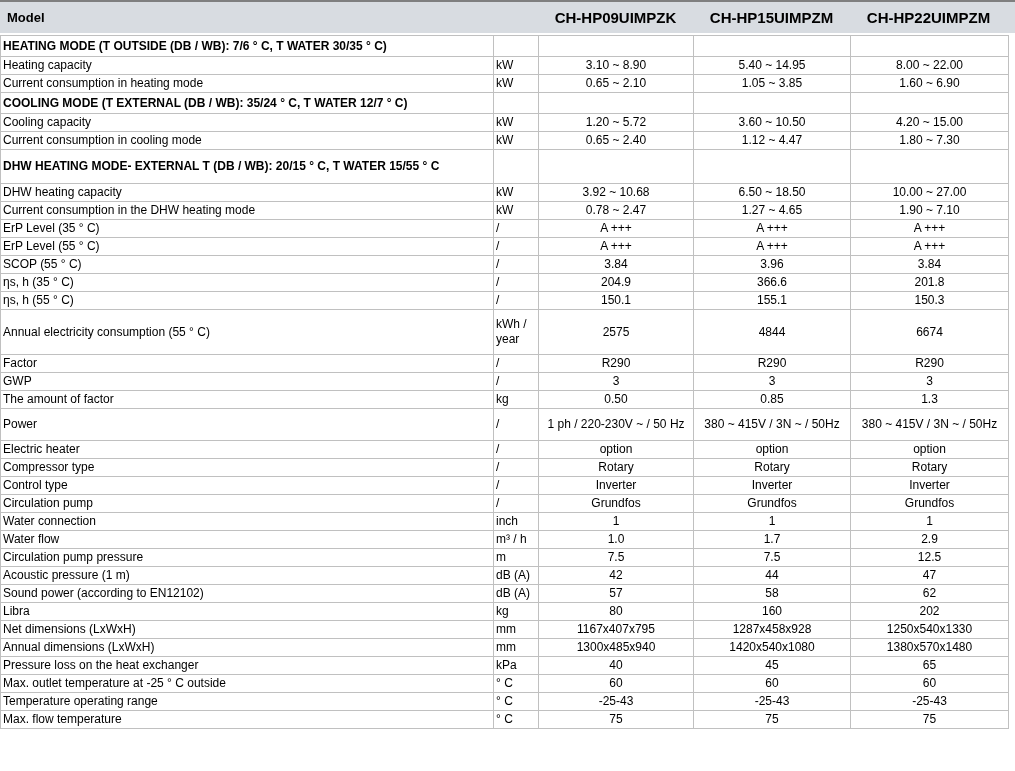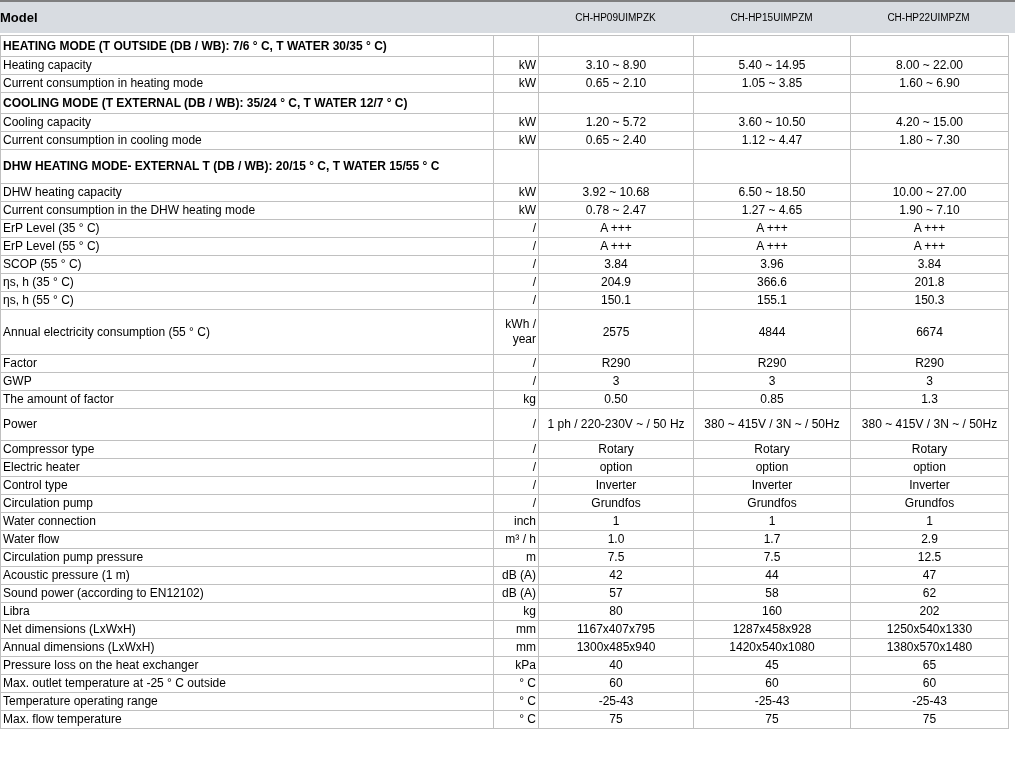--- a/index.html
+++ b/index.html
@@ -22,27 +22,28 @@
   .header-row {
     display: flex;
     align-items: center;
     height: 33px;
     width: 1015px;
     background: var(--header-bg);
     border-top: 2px solid var(--top-border);
   }
   .header-model {
     width: 538px;
+    padding-left: 7px;
     font-weight: bold;
     font-size: 13px;
   }
   .header-col {
     text-align: center;
-    font-weight: normal;
-    font-size: 10px;
+    font-weight: bold;
+    font-size: 15px;
   }
   .header-col.c1 { width: 155px; }
   .header-col.c2 { width: 157px; }
   .header-col.c3 { width: 157px; }
 
   
   table.spec {
     border-collapse: collapse;
     table-layout: fixed;
     width: 1008px;
@@ -53,21 +54,21 @@
     border: 1px solid var(--grid);
     padding: 1px 2px;
     vertical-align: middle;
     font-size: 12px;
     line-height: 1.25;
     overflow: hidden;
   }
   tr.data { height: 18px; }
   tr.section { height: 21px; }
   td.label { text-align: left; padding-left: 6px; }
-  td.unit  { text-align: right; padding-right: 4px; }
+  td.unit  { text-align: left; padding-right: 4px; }
   td.val   { text-align: center; }
   td.section-label {
     border: 1px solid var(--section-border);
     font-weight: bold;
     font-size: 12.5px;
     white-space: nowrap;
   }
 </style>
 </head>
 <body>
@@ -217,32 +218,32 @@
           <td class="val">1.3</td>
         </tr>
         <tr class="data" style="height: 32px;">
           <td class="label">Power</td>
           <td class="unit">/</td>
           <td class="val">1 ph / 220-230V ~ / 50 Hz</td>
           <td class="val">380 ~ 415V / 3N ~ / 50Hz</td>
           <td class="val">380 ~ 415V / 3N ~ / 50Hz</td>
         </tr>
         <tr class="data">
+          <td class="label">Electric heater</td>
+          <td class="unit">/</td>
+          <td class="val">option</td>
+          <td class="val">option</td>
+          <td class="val">option</td>
+        </tr>
+        <tr class="data">
           <td class="label">Compressor type</td>
           <td class="unit">/</td>
           <td class="val">Rotary</td>
           <td class="val">Rotary</td>
           <td class="val">Rotary</td>
-        </tr>
-        <tr class="data">
-          <td class="label">Electric heater</td>
-          <td class="unit">/</td>
-          <td class="val">option</td>
-          <td class="val">option</td>
-          <td class="val">option</td>
         </tr>
         <tr class="data">
           <td class="label">Control type</td>
           <td class="unit">/</td>
           <td class="val">Inverter</td>
           <td class="val">Inverter</td>
           <td class="val">Inverter</td>
         </tr>
         <tr class="data">
           <td class="label">Circulation pump</td>

